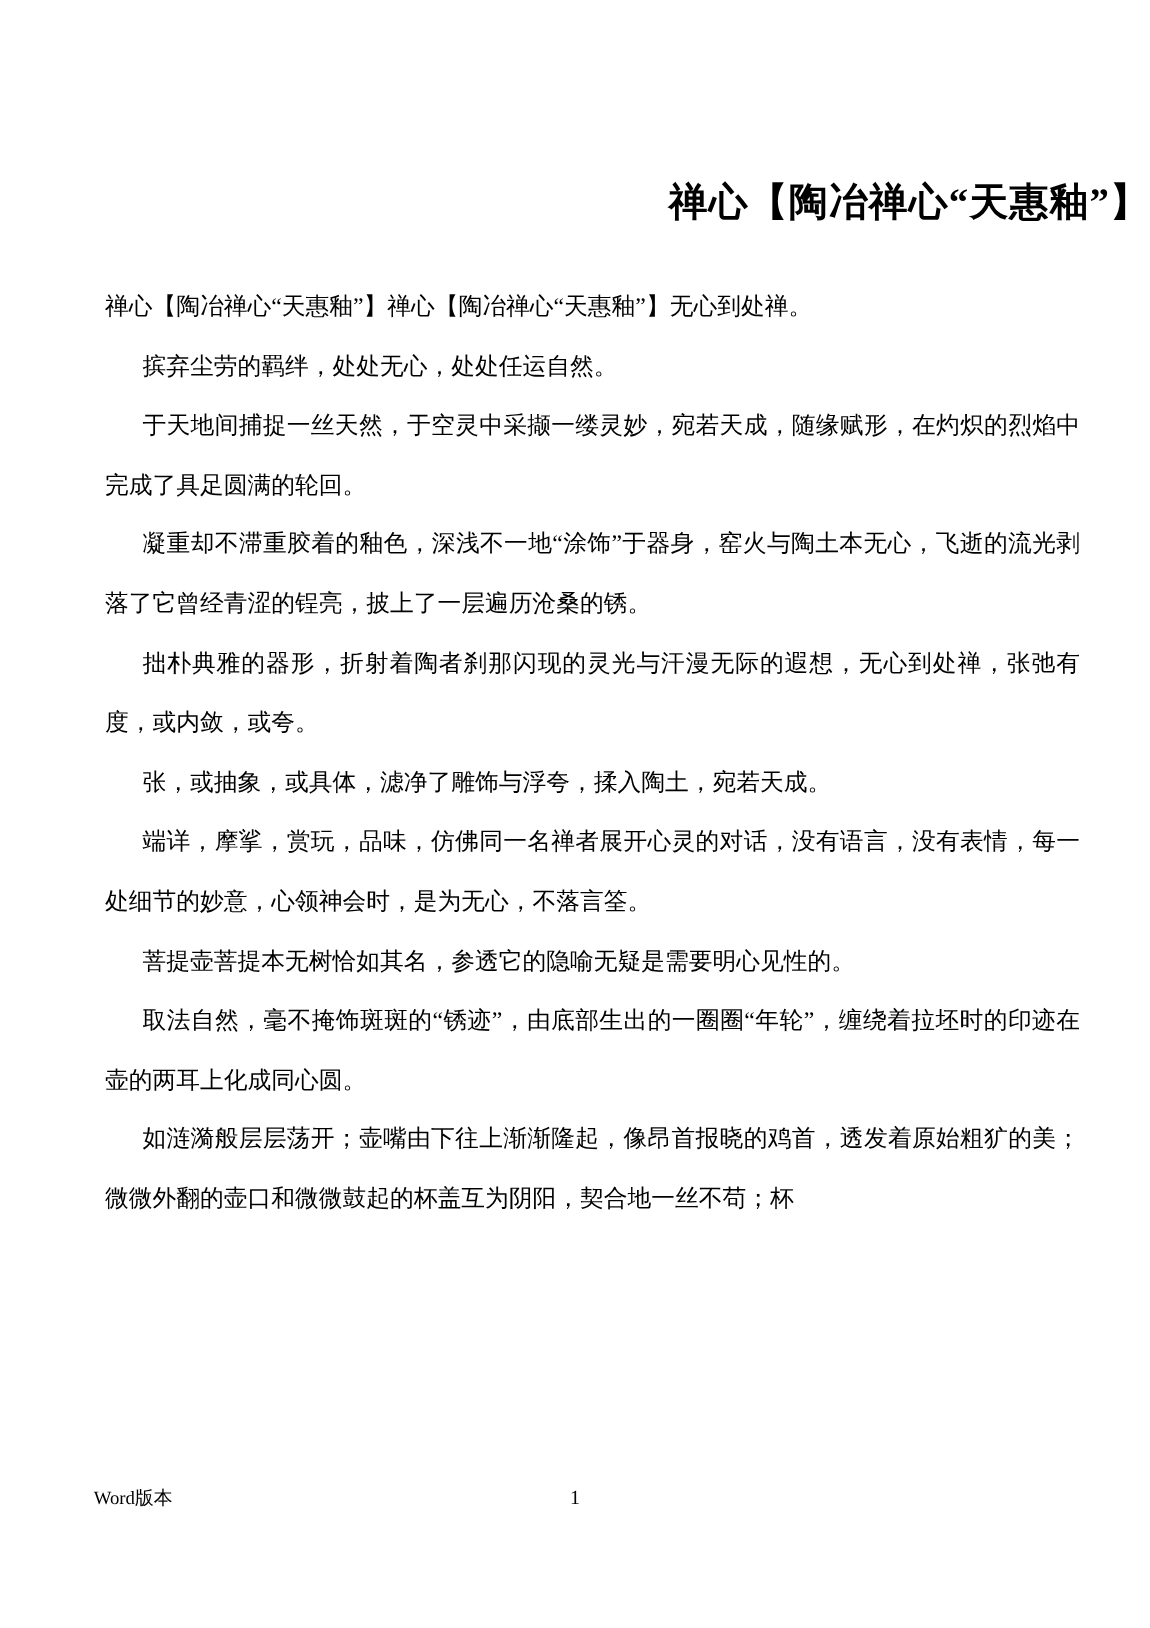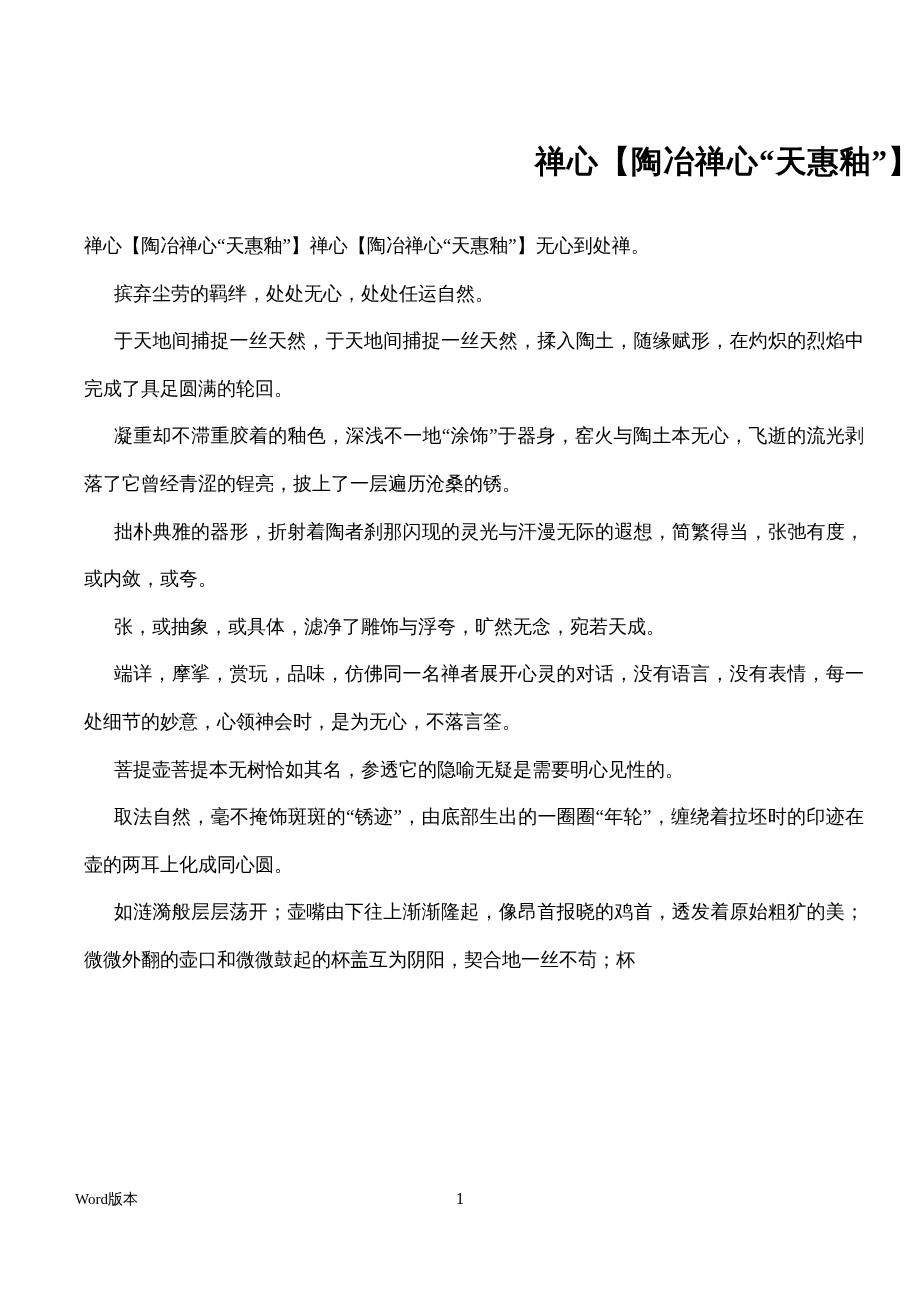--- a/index.html
+++ b/index.html
@@ -77,24 +77,24 @@
 </head>
 <body>
 
 <div class="page">
 
   <h1 class="doc-title">禅心【陶冶禅心“天惠釉”】</h1>
 
   <div class="doc-body">
     <p class="first">禅心【陶冶禅心“天惠釉”】禅心【陶冶禅心“天惠釉”】无心到处禅。</p>
     <p>摈弃尘劳的羁绊，处处无心，处处任运自然。</p>
-    <p>于天地间捕捉一丝天然，于天地间捕捉一丝天然，揉入陶土，随缘赋形，在灼炽的烈焰中完成了具足圆满的轮回。</p>
+    <p>于天地间捕捉一丝天然，于空灵中采撷一缕灵妙，宛若天成，随缘赋形，在灼炽的烈焰中完成了具足圆满的轮回。</p>
     <p>凝重却不滞重胶着的釉色，深浅不一地“涂饰”于器身，窑火与陶土本无心，飞逝的流光剥落了它曾经青涩的锃亮，披上了一层遍历沧桑的锈。</p>
-    <p>拙朴典雅的器形，折射着陶者刹那闪现的灵光与汗漫无际的遐想，简繁得当，张弛有度，或内敛，或夸。</p>
-    <p>张，或抽象，或具体，滤净了雕饰与浮夸，旷然无念，宛若天成。</p>
+    <p>拙朴典雅的器形，折射着陶者刹那闪现的灵光与汗漫无际的遐想，无心到处禅，张弛有度，或内敛，或夸。</p>
+    <p>张，或抽象，或具体，滤净了雕饰与浮夸，揉入陶土，宛若天成。</p>
     <p>端详，摩挲，赏玩，品味，仿佛同一名禅者展开心灵的对话，没有语言，没有表情，每一处细节的妙意，心领神会时，是为无心，不落言筌。</p>
     <p>菩提壶菩提本无树恰如其名，参透它的隐喻无疑是需要明心见性的。</p>
     <p>取法自然，毫不掩饰斑斑的“锈迹”，由底部生出的一圈圈“年轮”，缠绕着拉坯时的印迹在壶的两耳上化成同心圆。</p>
     <p>如涟漪般层层荡开；壶嘴由下往上渐渐隆起，像昂首报晓的鸡首，透发着原始粗犷的美；微微外翻的壶口和微微鼓起的杯盖互为阴阳，契合地一丝不苟；杯</p>
   </div>
 
   <div class="page-footer">
     <span class="footer-version">Word版本</span>
     <span class="footer-pagenum">1</span>
   </div>

